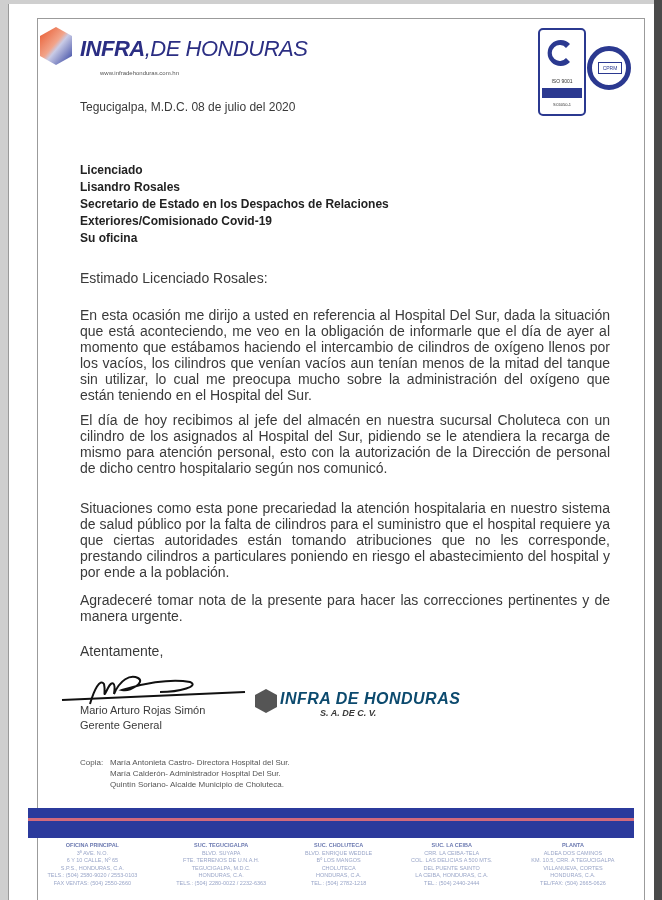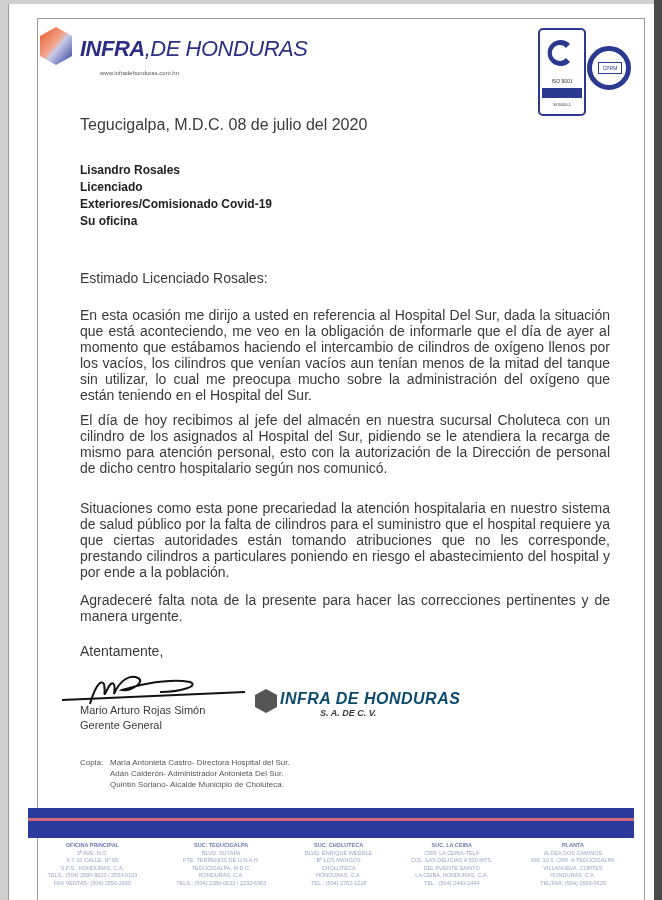--- a/index.html
+++ b/index.html
@@ -13,21 +13,21 @@
   .logo-text b { font-style:italic; font-weight:900; }
   .logo-text span { font-weight:300; font-style:italic; color:#2b2e83; }
   .logo-url { position:absolute; left:62px; top:44px; font-size:6px; color:#555; }
   .cert { position:absolute; left:538px; top:28px; width:44px; height:84px; border:2px solid #2b3990; border-radius:5px; background:#fff; }
   .cert-c { position:absolute; left:6px; top:6px; width:30px; height:34px; }
   .cert-iso { position:absolute; left:0; width:100%; top:48px; text-align:center; font-size:5px; color:#333; }
   .cert-band { position:absolute; left:2px; right:2px; top:58px; height:10px; background:#2b3990; }
   .cert-num { position:absolute; left:0; width:100%; top:72px; text-align:center; font-size:4px; color:#333; }
   .seal { position:absolute; left:587px; top:46px; width:44px; height:44px; border-radius:50%; border:5px solid #2b3990; box-sizing:border-box; background:#fff; }
   .seal-inner { position:absolute; left:6px; top:11px; width:22px; height:10px; border:1px solid #2b3990; font-size:5px; text-align:center; line-height:10px; color:#2b3990; }
-  .date { position:absolute; left:80px; top:116px; font-size:16px; color:#3a3a3a; }
+  .date { position:absolute; left:80px; top:100px; font-size:12px; color:#3a3a3a; }
   .addr { position:absolute; left:80px; top:162px; font-size:12px; font-weight:bold; color:#222; line-height:17px; }
   .body-text { position:absolute; left:80px; width:530px; font-size:14px; color:#3a3a3a; line-height:16px; text-align:justify; }
   .greet { top:270px; }
   .p1 { top:307px; }
   .p2 { top:412px; }
   .p3 { top:500px; }
   .p4 { top:592px; }
   .closing { top:643px; }
   .sig { position:absolute; left:60px; top:670px; width:190px; height:40px; }
   .signame { position:absolute; left:80px; top:703px; font-size:11px; color:#3a3a3a; line-height:15px; }
@@ -75,31 +75,32 @@
   <div class="cert-band"></div>
   <div class="cert-num">SC6050-1</div>
 </div>
 <div class="seal">
   <div class="seal-inner">CPRM</div>
 </div>
 
 <div class="date">Tegucigalpa, M.D.C. 08 de julio del 2020</div>
 
 <div class="addr">
+  <div>Licenciado</div>
   <div>Lisandro Rosales</div>
-  <div>Licenciado</div>
+  <div>Secretario de Estado en los Despachos de Relaciones</div>
   <div>Exteriores/Comisionado Covid-19</div>
   <div>Su oficina</div>
 </div>
 
 <div class="body-text greet">Estimado Licenciado Rosales:</div>
 <div class="body-text p1">En esta ocasión me dirijo a usted en referencia al Hospital Del Sur, dada la situación que está aconteciendo, me veo en la obligación de informarle que el día de ayer al momento que estábamos haciendo el intercambio de cilindros de oxígeno llenos por los vacíos, los cilindros que venían vacíos aun tenían menos de la mitad del tanque sin utilizar, lo cual me preocupa mucho sobre la administración del oxígeno que están teniendo en el Hospital del Sur.</div>
 <div class="body-text p2">El día de hoy recibimos al jefe del almacén en nuestra sucursal Choluteca con un cilindro de los asignados al Hospital del Sur, pidiendo se le atendiera la recarga de mismo para atención personal, esto con la autorización de la Dirección de personal de dicho centro hospitalario según nos comunicó.</div>
 <div class="body-text p3">Situaciones como esta pone precariedad la atención hospitalaria en nuestro sistema de salud público por la falta de cilindros para el suministro que el hospital requiere ya que ciertas autoridades están tomando atribuciones que no les corresponde, prestando cilindros a particulares poniendo en riesgo el abastecimiento del hospital y por ende a la población.</div>
-<div class="body-text p4">Agradeceré falta nota de la presente para hacer las correcciones pertinentes y de manera urgente.</div>
+<div class="body-text p4">Agradeceré tomar nota de la presente para hacer las correcciones pertinentes y de manera urgente.</div>
 <div class="body-text closing">Atentamente,</div>
 
 <svg class="sig" viewBox="0 0 190 40">
   <path d="M2 30 L185 22" stroke="#111" stroke-width="2" fill="none"></path>
   <path d="M30 34 C34 20 40 8 44 14 C46 22 42 30 48 18 C52 10 56 12 54 24 C60 10 70 4 78 8 C86 12 70 22 62 20 C80 14 110 8 130 12 C140 16 120 22 100 22" stroke="#111" stroke-width="2" fill="none"></path>
 </svg>
 <div class="signame">
   <div>Mario Arturo Rojas Simón</div>
   <div>Gerente General</div>
 </div>
@@ -107,21 +108,21 @@
 <div class="stamp">
   <svg style="position:absolute;left:0;top:0;width:24px;height:26px" viewBox="0 0 24 26">
     <polygon points="12,1 23,7 23,19 12,25 1,19 1,7" fill="#555"></polygon>
   </svg>
   <div class="stamp-text">INFRA DE HONDURAS</div>
   <div class="stamp-sub">S. A. DE C. V.</div>
 </div>
 
 <div class="copia">
   <div><span class="lbl">Copia:</span><span>María Antonieta Castro- Directora Hospital del Sur.</span></div>
-  <div class="ind">Adán Calderón- Administrador Antonieta Del Sur.</div>
+  <div class="ind">María Calderón- Administrador Hospital Del Sur.</div>
   <div class="ind">Quintín Soriano- Alcalde Municipio de Choluteca.</div>
 </div>
 
 <div class="band">
   <div class="band-stripe"></div>
 </div>
 
 <div class="footer">
   <div class="fcol">
     <div class="fh">OFICINA PRINCIPAL</div>

